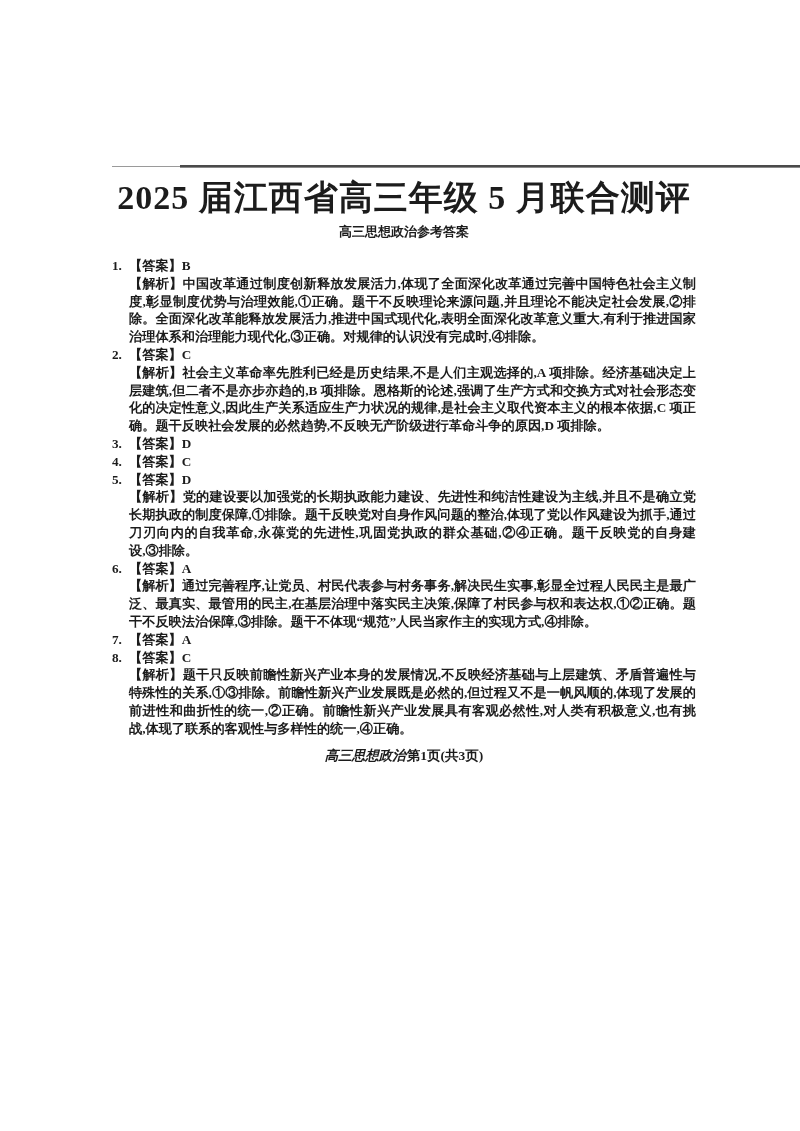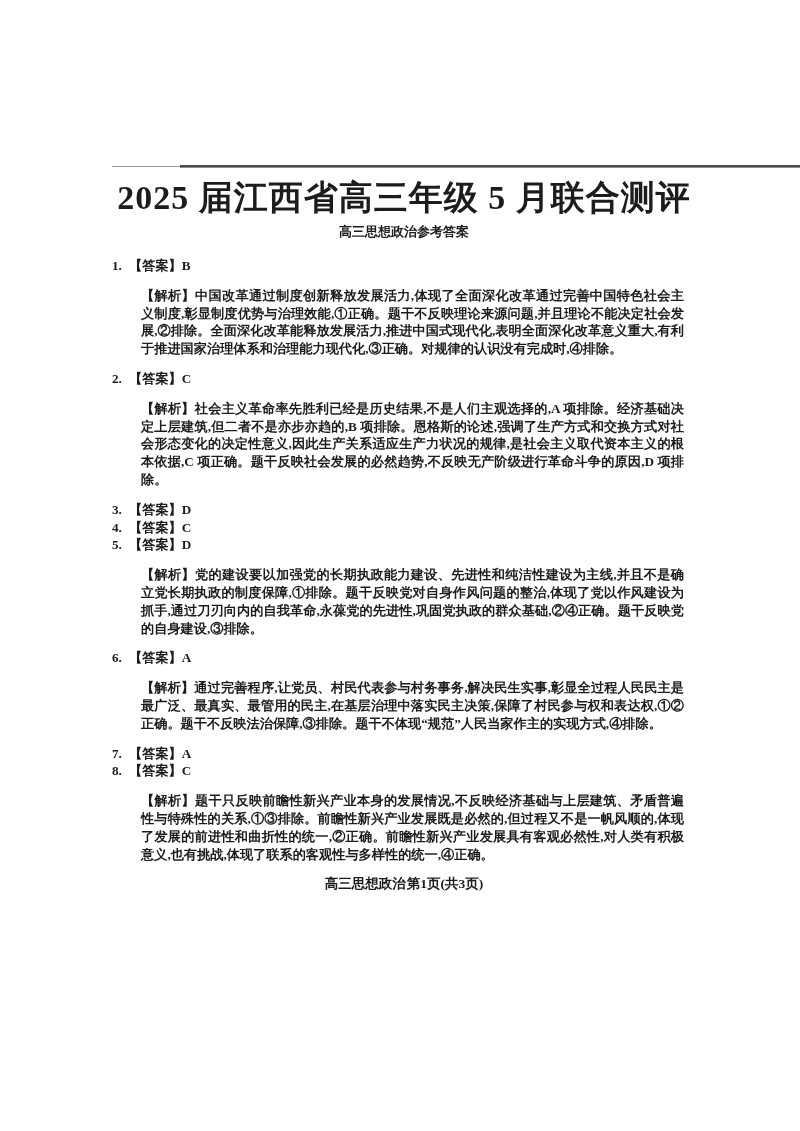--- a/index.html
+++ b/index.html
@@ -58,31 +58,31 @@
   .item {
     position: relative;
     padding-left: 17px;
   }
   .item .num {
     position: absolute;
     left: 0;
     top: 0;
   }
   .analysis {
-    margin: 12px;
+    margin: 0;
     text-align: justify;
     text-justify: inter-ideograph;
   }
   .page-footer {
     margin-top: 9px;
     text-align: center;
     font-size: 13.5px;
     font-weight: 600;
   }
-  .page-footer .course { margin-right: 1px; }
+  .page-footer .course { margin-right: 1px; font-style: italic; }
 </style>
 </head>
 <body>
 
 <div class="page">
 
   <div class="top-rule">
     <span class="rule-left"></span>
     <span class="rule-right"></span>
   </div>

